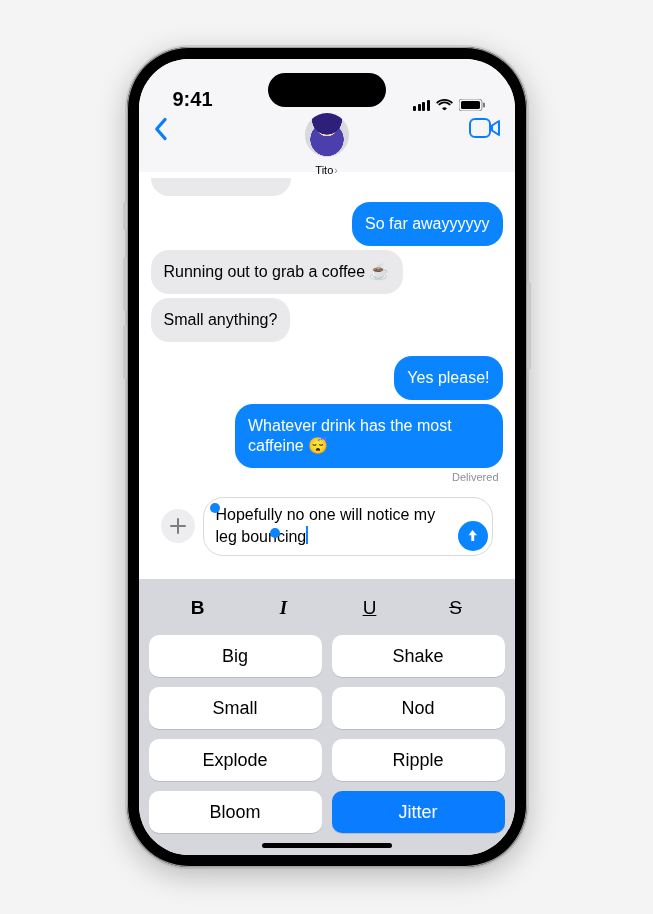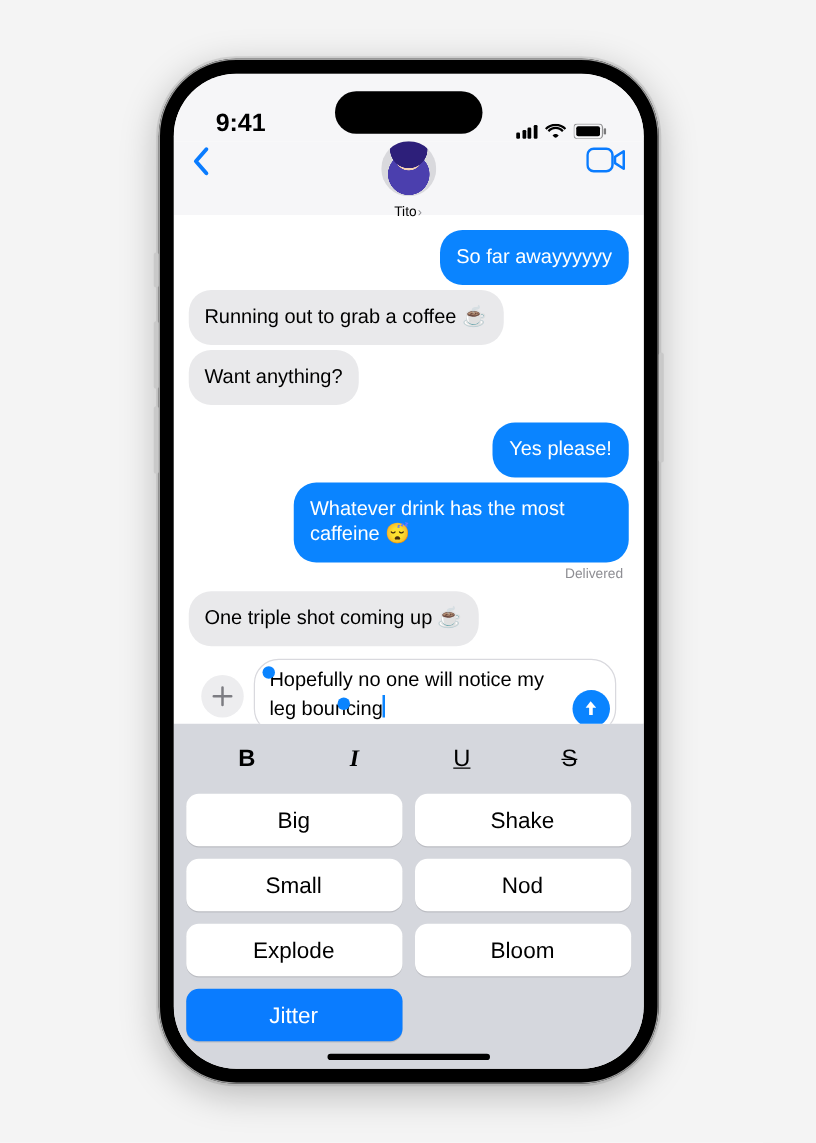--- a/index.html
+++ b/index.html
@@ -206,27 +206,26 @@
           </span>
         </div>
       </div>
 
       <div class="conv">
         <div class="cut-top"></div>
 
         <div class="bubble out">So far awayyyyyy</div>
 
         <div class="bubble in">Running out to grab a coffee ☕️</div>
-        <div class="bubble in">Want anything?</div>
+        <div class="bubble in">Small anything?</div>
 
         <div class="bubble out" style="margin-top:10px">Yes please!</div>
         <div class="bubble out">Whatever drink has the most caffeine 😴</div>
         <div class="delivered">Delivered</div>
 
-        <div class="bubble in">One triple shot coming up ☕️</div>
 
         <div class="compose-wrap">
           <div class="plus-btn">
             <svg width="18" height="18" viewBox="0 0 18 18">
                 <path stroke="#7c7c82" stroke-width="2" stroke-linecap="round" d="M9 2v14M2 9h14"></path>
               </svg>
           </div>
           <div class="compose">
             <span class="sel-start"></span>
             <span>Hopefully no one will notice my leg bouncing</span><span class="caret"></span>
@@ -246,20 +245,21 @@
           <div class="fmt-btn fmt-i">I</div>
           <div class="fmt-btn fmt-u">U</div>
           <div class="fmt-btn fmt-s">S</div>
         </div>
         <div class="fx-grid">
           <div class="fx-btn">Big</div>
           <div class="fx-btn">Shake</div>
           <div class="fx-btn">Small</div>
           <div class="fx-btn">Nod</div>
           <div class="fx-btn">Explode</div>
+          <div class="fx-btn">Ripple</div>
           <div class="fx-btn">Bloom</div>
           <div class="fx-btn active">Jitter</div>
         </div>
       </div>
 
     </div>
   </div>
 </div>
 
 </body></html>

